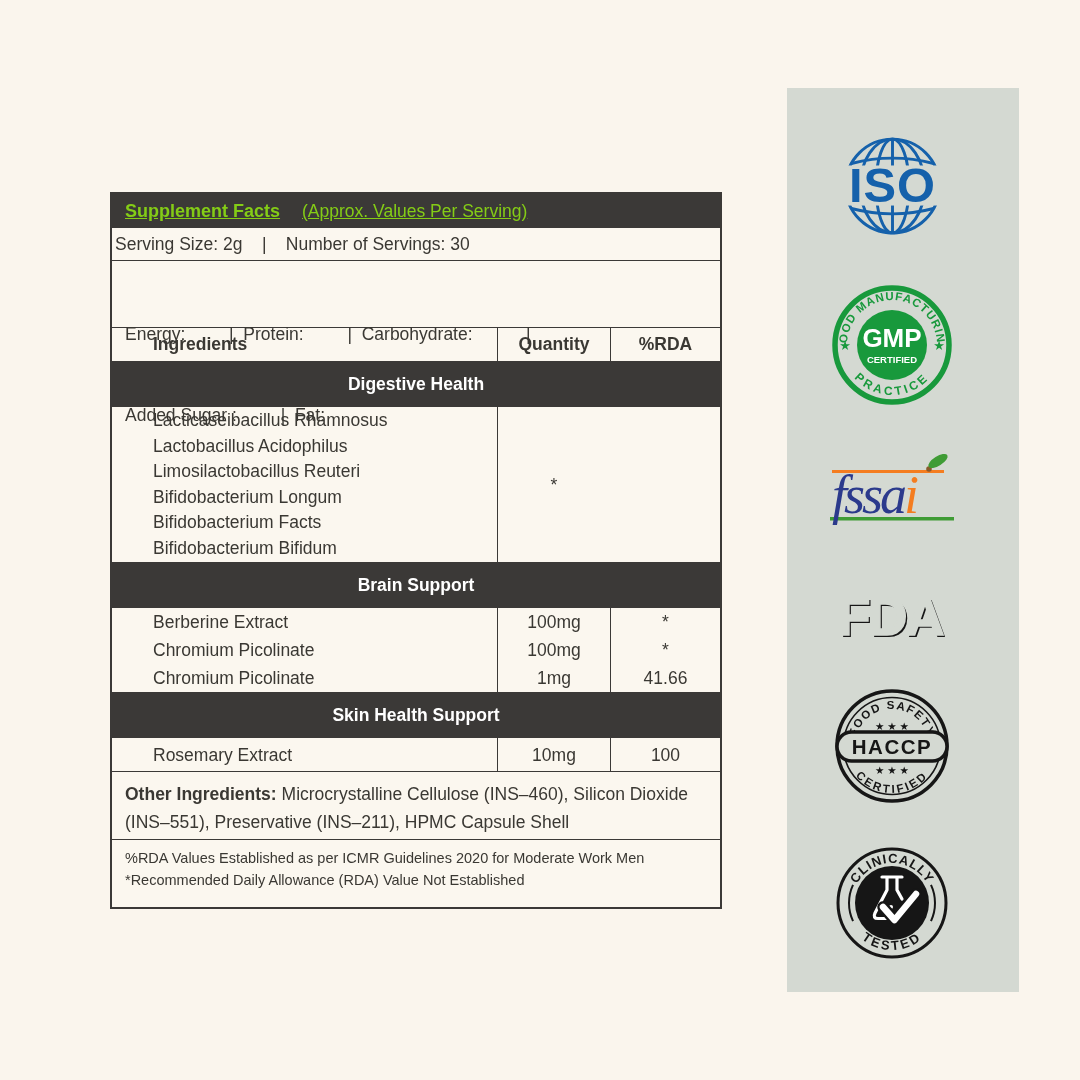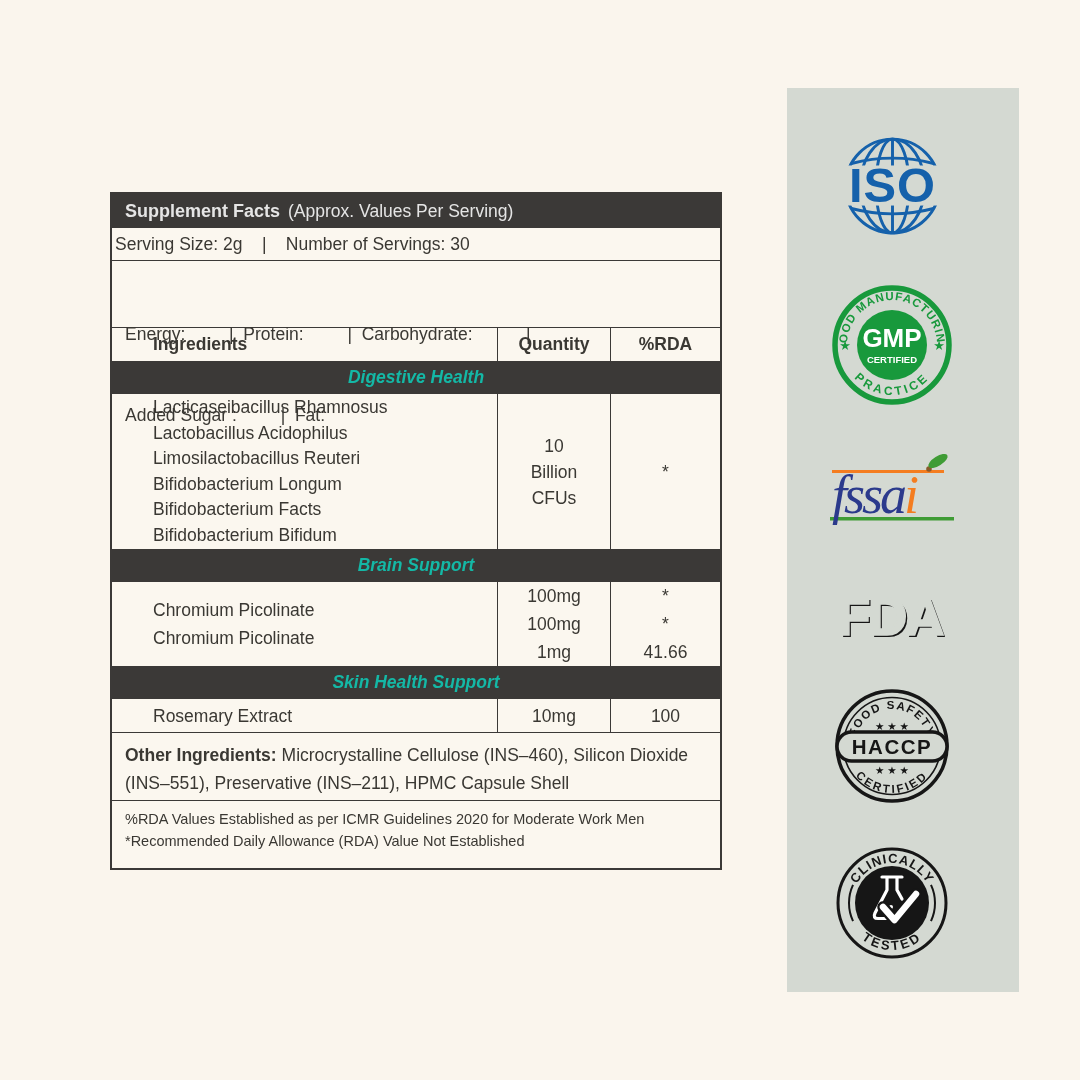--- a/index.html
+++ b/index.html
@@ -15,23 +15,24 @@
   
   .facts{
     position:absolute;left:110px;top:192px;width:612px;
     background:var(--panel-bg,#fbf7ef);
     border:2px solid var(--dark,#3b3937);
     box-sizing:border-box;
     font-size:17.5px;
   }
   .row{box-sizing:border-box;}
   .row-title{
-    height:34px;background:var(--dark,#3b3937);color:#e5e5e5;
-    display:flex;align-items:center;gap:8px;padding:0 13px;
+    height:34px;background:var(--dark,#3b3937);color:#84cc16;
+    display:flex;align-items:center;gap:22px;padding:0 13px;
     white-space:nowrap;
+    text-decoration:underline;
   }
   .row-title .t-bold{font-weight:bold;font-size:18px;}
   .row-title .t-reg{font-weight:normal;font-size:17.5px;}
   .row-serving{
     height:33px;display:flex;align-items:center;padding:0 3px;
     border-bottom:1.5px solid var(--dark,#3b3937);
     white-space:pre-wrap;
   }
   .row-macros{
     height:67px;padding:6px 13px 0 13px;
@@ -39,22 +40,22 @@
     line-height:27px;white-space:pre-wrap;
   }
   .grid3{display:grid;grid-template-columns:1fr 113px 110px;padding-left:28px;}
   .row-colhead{height:33px;font-weight:bold;}
   .row-colhead .c1{display:flex;align-items:center;padding:0 13px;}
   .row-colhead .c2,.row-colhead .c3{
     display:flex;align-items:center;justify-content:center;
     border-left:1.5px solid var(--dark,#3b3937);
   }
   .band{
-    height:33px;background:var(--dark,#3b3937);color:#14b8a6;font-weight:bold;
-    display:flex;align-items:center;justify-content:center;font-size:17.5px;font-style:italic;
+    height:46px;background:var(--dark,#3b3937);color:#ffffff;font-weight:bold;
+    display:flex;align-items:center;justify-content:center;font-size:17.5px;
   }
   .sec-body{box-sizing:border-box;}
   .sec-body .cell{display:flex;flex-direction:column;justify-content:center;box-sizing:border-box;}
   .sec-body .cell-ing{padding:0 13px;}
   .sec-body .cell-qty,.sec-body .cell-rda{
     border-left:1.5px solid var(--dark,#3b3937);
     align-items:center;text-align:center;
   }
   .sec-0{height:155px;}
   .sec-1{height:84px;}
@@ -130,32 +131,28 @@
         <div class="band">Digestive Health</div>
         <div class="sec-body grid3 sec-0">
           <div class="cell cell-ing">
             <div class="line">Lacticaseibacillus Rhamnosus</div>
             <div class="line">Lactobacillus Acidophilus</div>
             <div class="line">Limosilactobacillus Reuteri</div>
             <div class="line">Bifidobacterium Longum</div>
             <div class="line">Bifidobacterium Facts</div>
             <div class="line">Bifidobacterium Bifidum</div>
           </div>
-          <div class="cell cell-qty">
-            <div class="line">10</div>
-            <div class="line">Billion</div>
-            <div class="line">CFUs</div>
-          </div>
           <div class="cell cell-rda">
             <div class="line">*</div>
           </div>
         </div>
         <div class="band">Brain Support</div>
         <div class="sec-body grid3 sec-1">
           <div class="cell cell-ing">
+            <div class="line">Berberine Extract</div>
             <div class="line">Chromium Picolinate</div>
             <div class="line">Chromium Picolinate</div>
           </div>
           <div class="cell cell-qty">
             <div class="line">100mg</div>
             <div class="line">100mg</div>
             <div class="line">1mg</div>
           </div>
           <div class="cell cell-rda">
             <div class="line">*</div>

